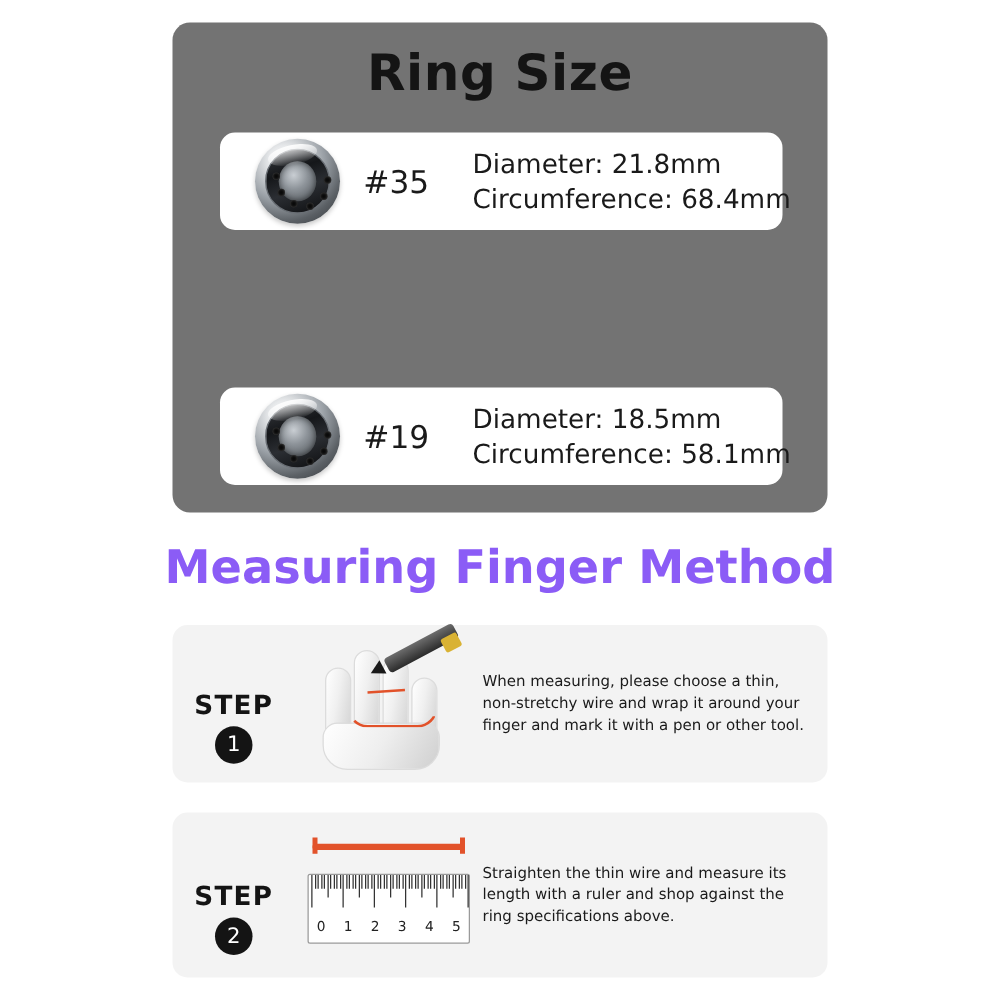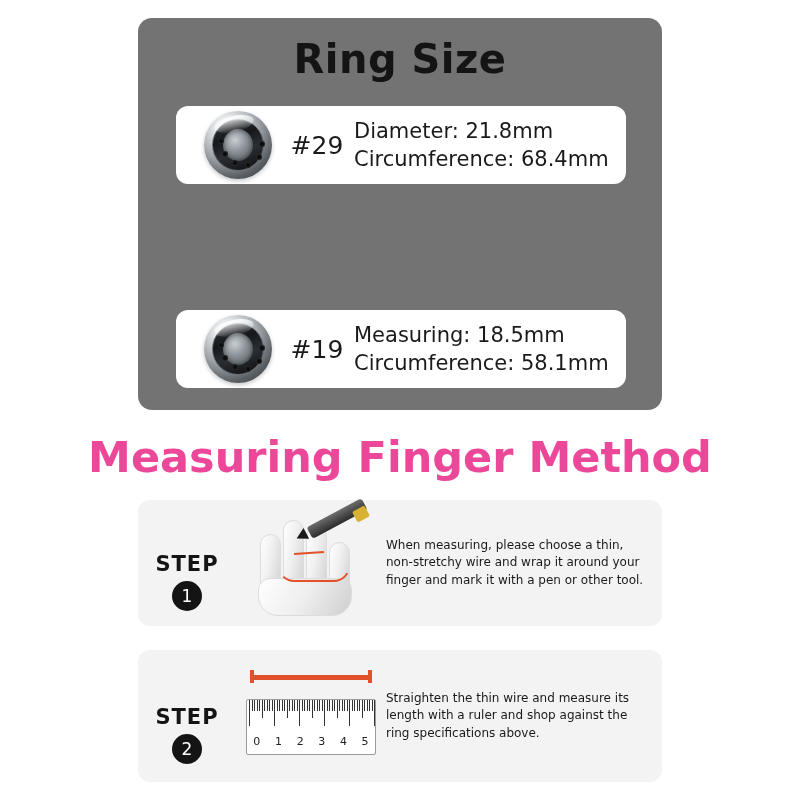--- a/index.html
+++ b/index.html
@@ -100,38 +100,38 @@
 
   .size-label {
     font-size: 25px;
     font-weight: 500;
     color: #1a1a1a;
     width: 66px;
     text-align: center;
     flex: 0 0 auto;
   }
   .size-specs {
-    margin-left: 4px;
+    margin-left: 28px;
     line-height: 1.35;
   }
   .size-specs div {
     font-size: 21px;
     color: #1a1a1a;
     white-space: nowrap;
   }
 
   
   .method-title {
     position: absolute;
     left: 0; top: 432px;
     width: 800px;
     text-align: center;
-    font-size: 43px;
+    font-size: 37px;
     font-weight: bold;
-    color: #ec4899;
+    color: #8b5cf6;
   }
 
   
   .step-card {
     position: absolute;
     left: 138px;
     width: 524px;
     background: #f3f3f3;
     border-radius: 12px;
     display: flex;
@@ -296,21 +296,21 @@
         <div class="ring-band"></div>
         <div class="ring-hole"></div>
         <div class="ring-dot d1"></div>
           <div class="ring-dot d2"></div>
           <div class="ring-dot d3"></div>
         <div class="ring-dot d4"></div>
           <div class="ring-dot d5"></div>
           <div class="ring-dot d6"></div>
         <div class="ring-gloss"></div>
       </div>
-      <div class="size-label">#29</div>
+      <div class="size-label">#35</div>
       <div class="size-specs">
         <div>Diameter: 21.8mm</div>
         <div>Circumference: 68.4mm</div>
       </div>
     </div>
 
 
     <div class="size-row row3">
       <div class="ring-img">
         <div class="ring-outer"></div>
@@ -319,21 +319,21 @@
         <div class="ring-dot d1"></div>
           <div class="ring-dot d2"></div>
           <div class="ring-dot d3"></div>
         <div class="ring-dot d4"></div>
           <div class="ring-dot d5"></div>
           <div class="ring-dot d6"></div>
         <div class="ring-gloss"></div>
       </div>
       <div class="size-label">#19</div>
       <div class="size-specs">
-        <div>Measuring: 18.5mm</div>
+        <div>Diameter: 18.5mm</div>
         <div>Circumference: 58.1mm</div>
       </div>
     </div>
   </div>
 
   <div class="method-title">Measuring Finger Method</div>
 
   <div class="step-card step1">
     <div class="step-badge">
       <div class="step-word">STEP</div>

